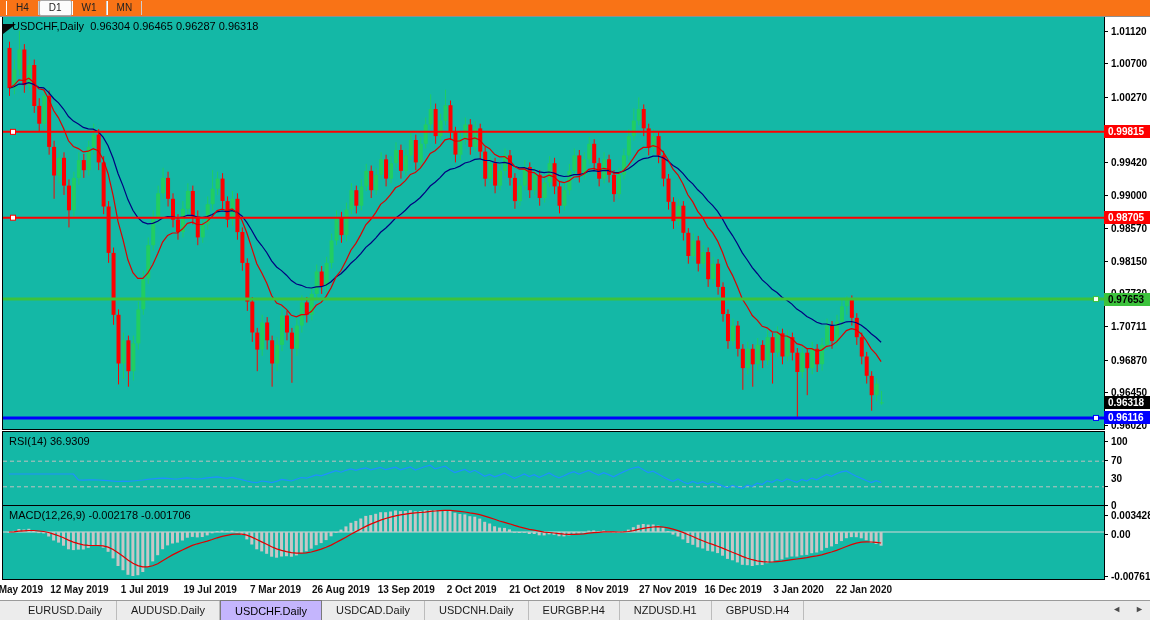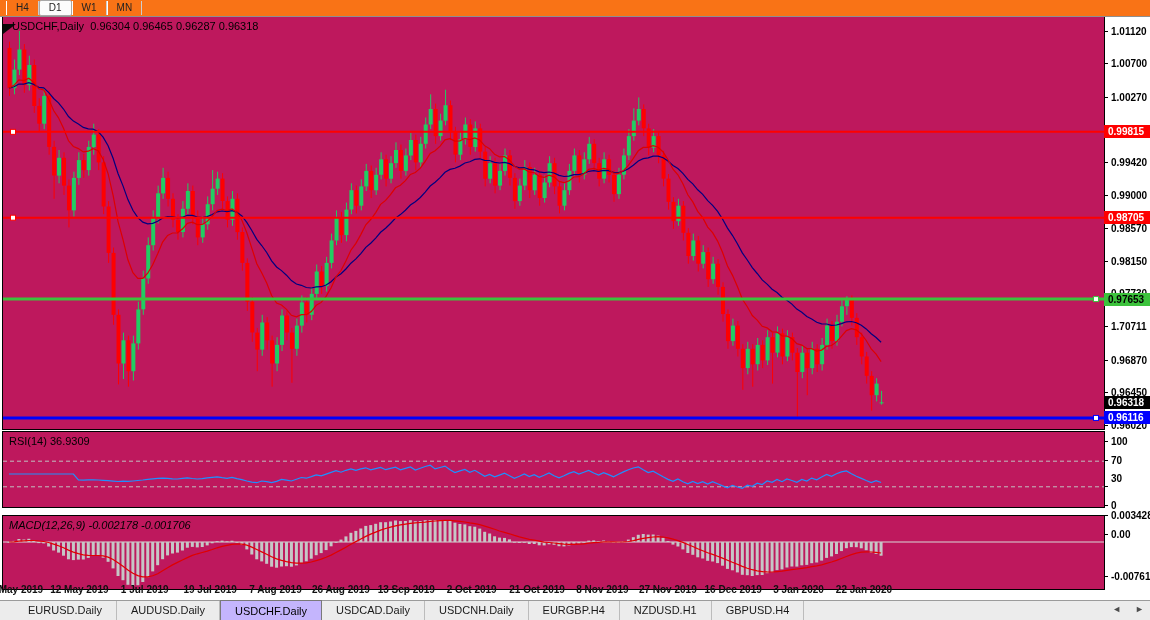--- a/index.html
+++ b/index.html
@@ -3,24 +3,24 @@
 <meta charset="utf-8">
 <style>
   html,body{margin:0;padding:0;width:1150px;height:620px;overflow:hidden;
     background:#ffffff;font-family:"Liberation Sans",sans-serif;-webkit-font-smoothing:none;}
   #toolbar{position:absolute;left:0;top:0;width:1150px;height:17px;background:#f97316;
     border-bottom:1px solid #8f8f8f;display:flex;align-items:center;padding-left:6px;box-sizing:border-box;}
   .tf-btn{font-size:10px;color:#222;padding:1px 9px;border-right:1px solid #cdcdcd;
     border-left:1px solid #ffffff;cursor:default;line-height:12px;}
   .tf-btn.active{background:#fcfcfc;border:1px solid #a8a8a8;border-radius:2px;}
   #chart-window{position:absolute;left:0;top:17px;width:1150px;height:583px;background:#ffffff;}
-  .panel{position:absolute;left:2px;width:1101px;background:#be185d;border:1px solid #000;box-sizing:content-box;}
+  .panel{position:absolute;left:2px;width:1101px;background:#14b8a6;border:1px solid #000;box-sizing:content-box;}
   #main-panel{top:0;height:412px;border-top:none;}
   #rsi-panel{top:414px;height:75px;}
-  #macd-panel{top:498px;height:73px;font-style:italic;}
+  #macd-panel{top:488px;height:73px;}
   #date-axis{position:absolute;left:2px;top:564px;width:1101px;height:19px;}
   .date-label{position:absolute;top:3px;transform:translateX(-50%);font-size:10px;font-weight:700;color:#111;white-space:nowrap;}
   #price-axis{position:absolute;left:1104px;top:0;width:46px;height:583px;}
   .ptick{position:absolute;left:7px;font-size:10px;font-weight:700;color:#000;line-height:11px;}
   .ptick-dash{position:absolute;left:0;width:4px;height:1px;background:#000;}
   .pbox{position:absolute;left:0;width:64px;height:13px;font-size:10px;font-weight:700;
     line-height:13px;text-align:left;padding-left:4px;box-sizing:border-box;white-space:nowrap;}
   .chart-label{position:absolute;left:6px;top:3px;font-size:11px;color:#000;white-space:nowrap;z-index:5;}
   #chart-marker{position:absolute;left:3px;top:7px;width:0;height:0;
     border-top:10px solid #0a0a0a;border-right:13px solid transparent;z-index:5;}
@@ -614,21 +614,21 @@
         </g>
         <polyline points="6.0,26.0 11.0,25.8 15.9,25.2 20.9,24.9 25.8,24.5 30.8,24.5 35.7,25.0 40.7,25.5 45.6,26.5 50.6,28.1 55.5,29.8 60.5,31.8 65.5,34.1 70.4,36.1 75.4,37.6 80.3,38.8 85.3,39.4 90.2,39.5 95.2,39.5 100.1,39.9 105.1,41.1 110.1,43.4 115.0,46.7 120.0,50.2 124.9,53.9 129.9,57.2 134.8,59.6 139.8,60.9 144.7,60.9 149.7,59.8 154.7,57.7 159.6,54.8 164.6,51.7 169.5,48.9 174.5,46.4 179.4,44.0 184.4,41.6 189.3,39.4 194.3,37.8 199.2,36.5 204.2,35.1 209.2,33.5 214.1,31.8 219.1,30.4 224.0,29.4 229.0,28.4 233.9,28.0 238.9,28.2 243.8,29.2 248.8,31.1 253.8,33.5 258.7,35.9 263.7,38.3 268.6,40.7 273.6,42.9 278.5,44.4 283.5,45.6 288.4,46.6 293.4,47.2 298.3,47.1 303.3,46.8 308.3,46.0 313.2,44.6 318.2,43.1 323.1,41.3 328.1,39.1 333.0,36.5 338.0,33.9 342.9,31.2 347.9,28.3 352.9,25.6 357.8,23.0 362.8,20.4 367.7,18.1 372.7,16.1 377.6,14.1 382.6,12.5 387.5,11.1 392.5,9.8 397.4,8.9 402.4,8.1 407.4,7.3 412.3,6.9 417.3,6.5 422.2,6.1 427.2,5.4 432.1,5.0 437.1,4.7 442.0,4.4 447.0,4.3 451.9,4.8 456.9,5.4 461.9,6.0 466.8,6.9 471.8,7.6 476.7,8.6 481.7,10.1 486.6,11.6 491.6,13.3 496.5,15.0 501.5,16.4 506.5,17.8 511.4,19.4 516.4,20.9 521.3,22.1 526.3,23.3 531.2,24.2 536.2,25.2 541.1,26.1 546.1,26.5 551.0,27.0 556.0,27.6 561.0,28.2 565.9,28.4 570.9,28.3 575.8,28.1 580.8,27.8 585.7,27.1 590.7,26.6 595.6,26.3 600.6,25.9 605.6,25.8 610.5,25.9 615.5,26.0 620.4,25.9 625.4,25.5 630.3,24.6 635.3,23.4 640.2,22.4 645.2,21.6 650.1,21.0 655.1,20.7 660.1,21.0 665.0,21.8 670.0,23.1 674.9,24.6 679.9,26.4 684.8,28.5 689.8,30.5 694.7,32.7 699.7,34.7 704.7,36.7 709.6,38.4 714.6,40.2 719.5,42.1 724.5,44.2 729.4,46.3 734.4,48.3 739.3,50.4 744.3,52.2 749.3,53.7 754.2,54.8 759.2,55.6 764.1,55.9 769.1,56.0 774.0,55.6 779.0,55.2 783.9,54.4 788.9,53.7 793.8,53.0 798.8,52.3 803.8,51.6 808.7,50.7 813.7,49.9 818.6,48.8 823.6,47.4 828.5,46.0 833.5,44.4 838.4,42.5 843.4,40.5 848.4,38.6 853.3,37.1 858.3,36.2 863.2,35.8 868.2,36.0 873.1,36.3 878.1,37.0" fill="none" stroke="#e00000" stroke-width="1.2"></polyline>
       </svg>
     </div>
 
   <div id="date-axis">
       <div class="date-label" style="left: 12px;">24 May 2019</div>
       <div class="date-label" style="left: 77.38px;">12 May 2019</div>
       <div class="date-label" style="left: 142.76px;">1 Jul 2019</div>
       <div class="date-label" style="left: 208.14px;">19 Jul 2019</div>
-      <div class="date-label" style="left: 273.52px;">7 Aug 2019</div>
+      <div class="date-label" style="left: 273.52px;">7 Mar 2019</div>
       <div class="date-label" style="left: 338.9px;">26 Aug 2019</div>
       <div class="date-label" style="left: 404.28px;">13 Sep 2019</div>
       <div class="date-label" style="left: 469.66px;">2 Oct 2019</div>
       <div class="date-label" style="left: 535.04px;">21 Oct 2019</div>
       <div class="date-label" style="left: 600.42px;">8 Nov 2019</div>
       <div class="date-label" style="left: 665.8px;">27 Nov 2019</div>
       <div class="date-label" style="left: 731.18px;">16 Dec 2019</div>
       <div class="date-label" style="left: 796.56px;">3 Jan 2020</div>
       <div class="date-label" style="left: 861.94px;">22 Jan 2020</div>
     </div>

